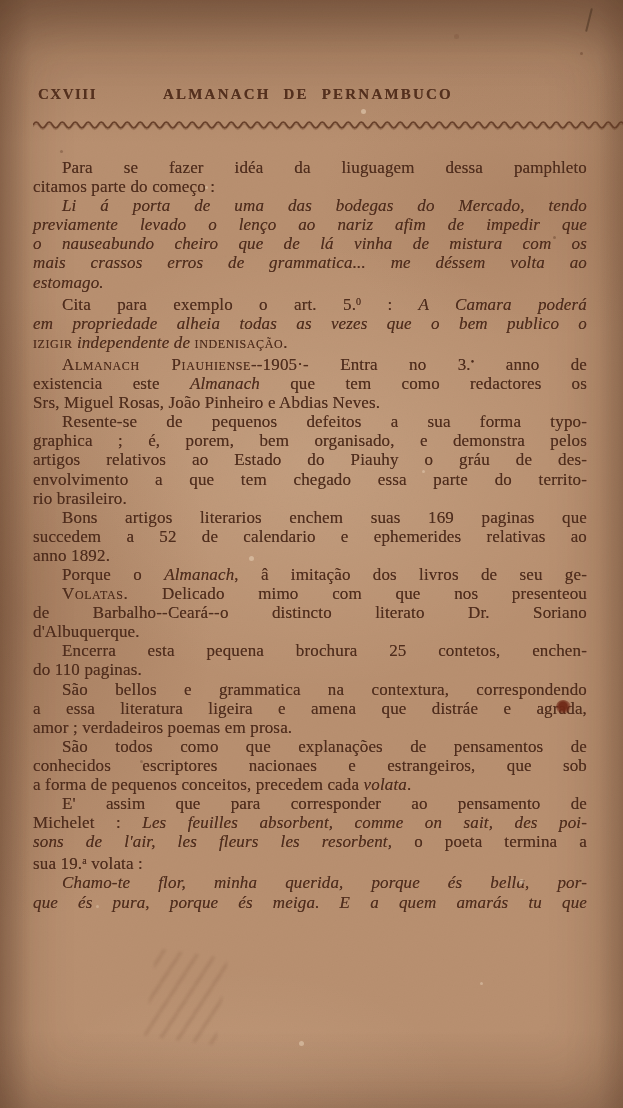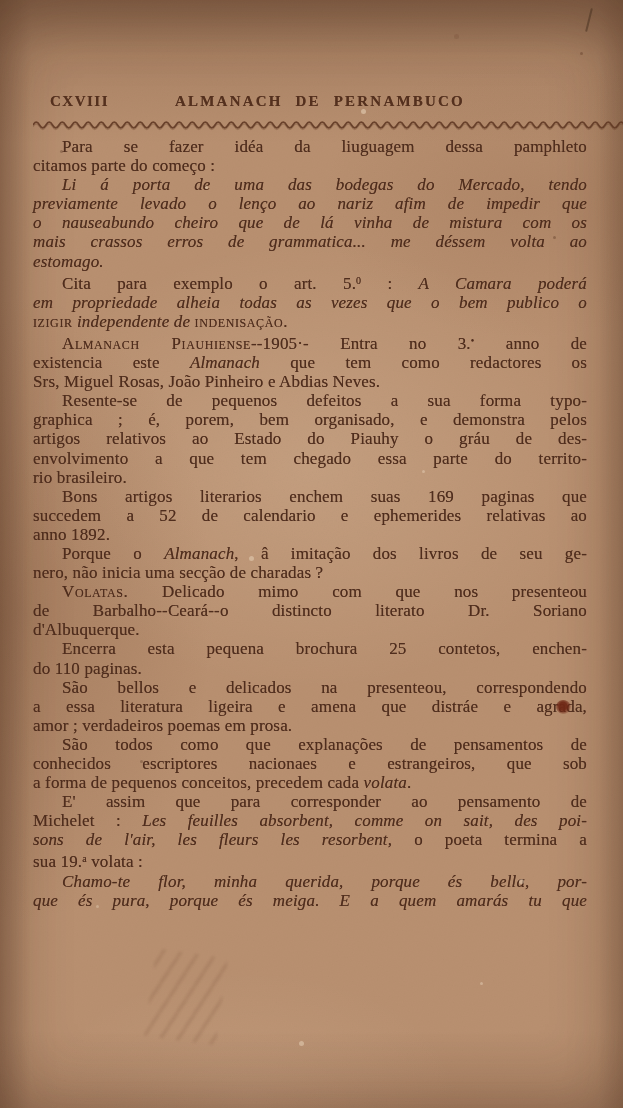--- a/index.html
+++ b/index.html
@@ -13,30 +13,29 @@
       radial-gradient(ellipse 300px 180px at 40% 99%, rgba(255,225,195,.10), rgba(255,225,195,0) 70%),
       linear-gradient(180deg, rgba(92,57,36,.36) 0%, rgba(92,57,36,.14) 5%, rgba(92,57,36,0) 13%),
       linear-gradient(0deg, rgba(92,57,36,.16) 0%, rgba(92,57,36,0) 7%),
       linear-gradient(90deg, rgba(92,57,36,.26) 0%, rgba(92,57,36,0) 5%, rgba(92,57,36,0) 96%, rgba(92,57,36,.16) 100%);
     box-shadow: inset 0 0 70px rgba(70,40,25,.30), inset 0 30px 55px rgba(60,35,20,.22);
     font-family:"Liberation Serif","DejaVu Serif",serif;
     color:#4f2d1d;
   }
   .noise{position:absolute;inset:0;width:623px;height:1108px;opacity:.06;mix-blend-mode:multiply;pointer-events:none;}
   .header{
-    position:absolute;left:38px;top:93px;width:560px;height:18px;
+    position:absolute;left:38px;top:86px;width:560px;height:18px;
     font-size:15px;font-weight:700;color:#54301e;white-space:nowrap;
     text-shadow:0 0 .6px rgba(84,48,30,.6);
-    margin-left:12px;
   }
   .pagenum{letter-spacing:1.5px;}
   .runtitle{margin-left:66px;letter-spacing:2.2px;word-spacing:7px;}
   .wavy{position:absolute;left:33px;top:117px;}
   .body-text{
-    position:absolute;left:33px;top:137px;width:554px;
+    position:absolute;left:33px;top:158px;width:554px;
     font-size:17px;line-height:19.1px;
     text-shadow:0 0 .5px rgba(79,45,29,.65);
     letter-spacing:.15px;
   }
   .line{white-space:normal;}
   .line.just{text-align:justify;text-align-last:justify;}
   .line.ind{text-indent:29px;}
   .s-i{font-style:italic;}
   .s-c{font-variant:small-caps;letter-spacing:.6px;}
   .s-p{font-size:10px;vertical-align:5px;}
@@ -102,27 +101,26 @@
       <div class="line"><span class="s-r">Srs, Miguel Rosas, João Pinheiro e Abdias Neves.</span></div>
       <div class="line ind just"><span class="s-r">Resente-se de pequenos defeitos a sua forma typo-</span></div>
       <div class="line just"><span class="s-r">graphica ; é, porem, bem organisado, e demonstra pelos</span></div>
       <div class="line just"><span class="s-r">artigos relativos ao Estado do Piauhy o gráu de des-</span></div>
       <div class="line just"><span class="s-r">envolvimento a que tem chegado essa parte do territo-</span></div>
       <div class="line"><span class="s-r">rio brasileiro.</span></div>
       <div class="line ind just"><span class="s-r">Bons artigos literarios enchem suas 169 paginas que</span></div>
       <div class="line just"><span class="s-r">succedem a 52 de calendario e ephemerides relativas ao</span></div>
       <div class="line"><span class="s-r">anno 1892.</span></div>
       <div class="line ind just"><span class="s-r">Porque o </span><span class="s-i">Almanach</span><span class="s-r">, â imitação dos livros de seu ge-</span></div>
-      <div class="line"><span class="s-r">nero, não inicia uma secção de charadas ?</span></div>
       <div class="line ind just"><span class="s-c">Volatas.</span><span class="s-r">  Delicado mimo com que nos presenteou</span></div>
       <div class="line just"><span class="s-r">de Barbalho--Ceará--o distincto literato Dr. Soriano</span></div>
       <div class="line"><span class="s-r">d'Albuquerque.</span></div>
       <div class="line ind just"><span class="s-r">Encerra esta pequena brochura 25 contetos, enchen-</span></div>
       <div class="line"><span class="s-r">do 110 paginas.</span></div>
-      <div class="line ind just"><span class="s-r">São bellos e delicados na presenteou, correspondendo</span></div>
+      <div class="line ind just"><span class="s-r">São bellos e grammatica na contextura, correspondendo</span></div>
       <div class="line just"><span class="s-r">a essa literatura ligeira e amena que distráe e agrada,</span></div>
       <div class="line"><span class="s-r">amor ; verdadeiros poemas em prosa.</span></div>
       <div class="line ind just"><span class="s-r">São todos como que explanações de pensamentos de</span></div>
       <div class="line just"><span class="s-r">conhecidos escriptores nacionaes e estrangeiros, que sob</span></div>
       <div class="line"><span class="s-r">a forma de pequenos conceitos, precedem cada </span><span class="s-i">volata</span><span class="s-r">.</span></div>
       <div class="line ind just"><span class="s-r">E' assim que para corresponder ao pensamento de</span></div>
       <div class="line just"><span class="s-r">Michelet : </span><span class="s-i">Les feuilles absorbent, comme on sait, des poi-</span></div>
       <div class="line just"><span class="s-i">sons de l'air, les fleurs les resorbent,</span><span class="s-r"> o poeta termina a</span></div>
       <div class="line"><span class="s-r">sua 19.</span><span class="s-p">a</span><span class="s-r"> volata :</span></div>
       <div class="line ind just"><span class="s-i">Chamo-te flor, minha querida, porque és bella, por-</span></div>

